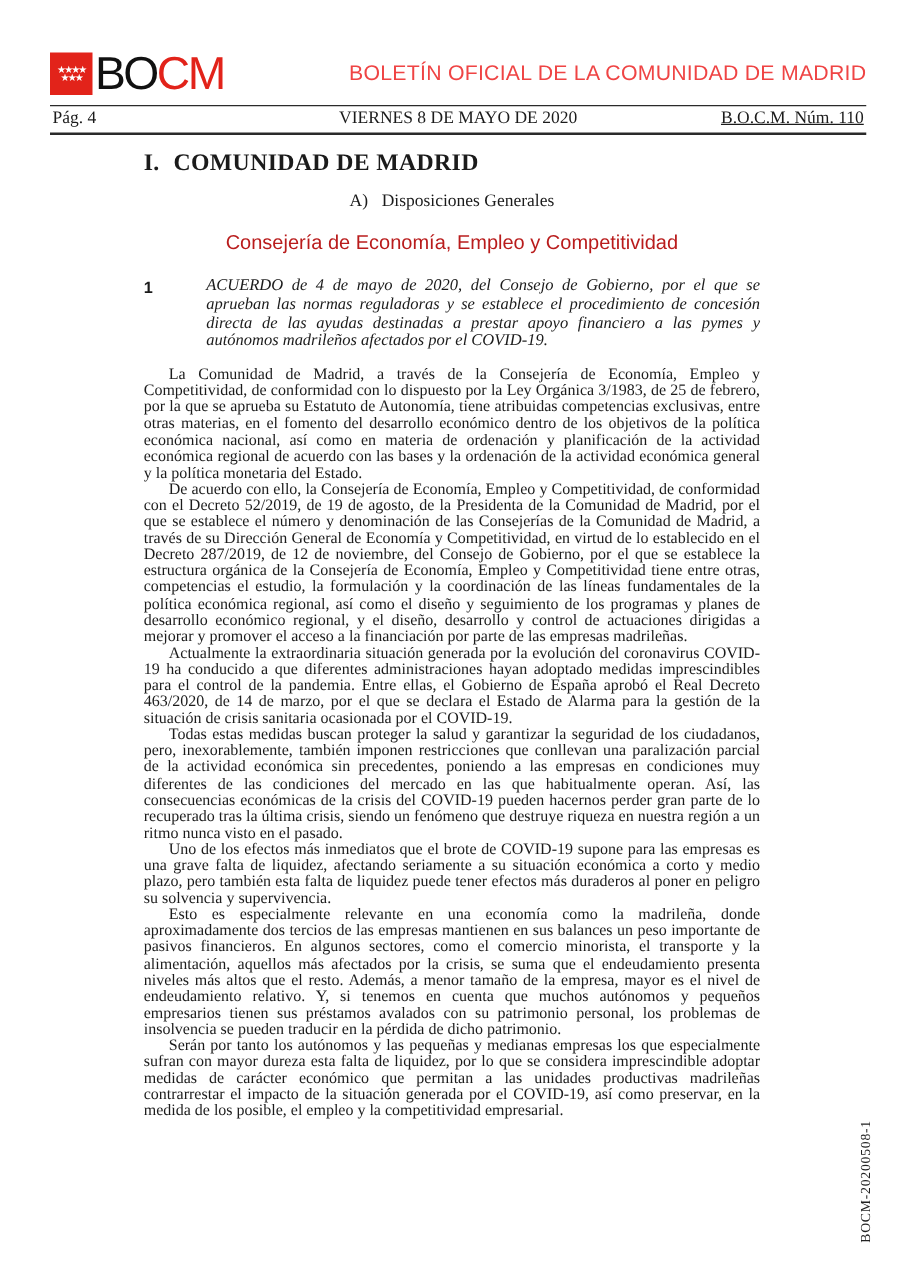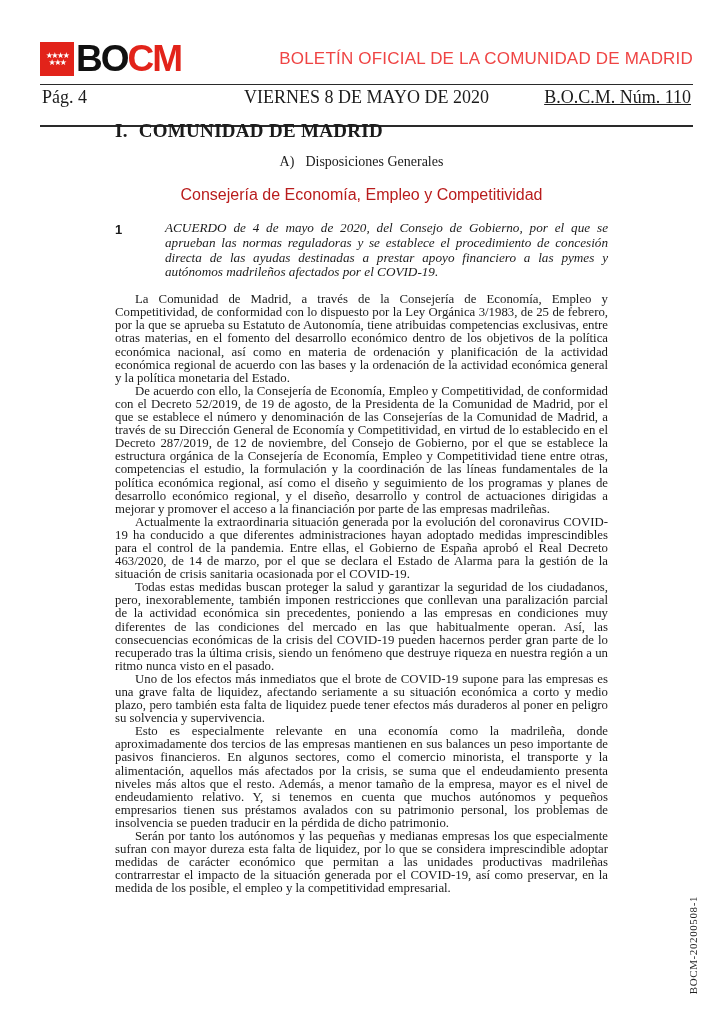--- a/index.html
+++ b/index.html
@@ -23,35 +23,35 @@
   .logo-flag {
     width: 34px; height: 34px; background: #e2231a;
     display: flex; flex-direction: column; align-items: center; justify-content: center;
   }
   .stars-row {
     color: #ffffff; font-family: "DejaVu Sans", sans-serif;
     font-size: 8px; line-height: 7px; letter-spacing: -1.5px;
     text-align: center; white-space: nowrap;
   }
   .logo-word {
-    font-family: "Liberation Sans", sans-serif; font-weight: bold;
+    font-family: "Liberation Sans", sans-serif; font-weight: normal;
     font-size: 37px; line-height: 34px; letter-spacing: -2px; color: #111111;
   }
   .logo-cm { color: #e2231a; }
   .masthead-title {
     margin: 0; font-family: "Liberation Sans", sans-serif; font-weight: normal;
     font-size: 17px; letter-spacing: 0.2px; color: #ef4444; white-space: nowrap;
   }
 
   
   .meta-bar {
     position: absolute; left: 40px; right: 30px; top: 84px;
     border-top: 1px solid #2a2a2a; border-bottom: 2px solid #2a2a2a;
     display: grid; grid-template-columns: 1fr auto 1fr; align-items: center;
-    padding: 2px 2px 17px 2px; font-size: 18px;
+    padding: 2px 2px 3px 2px; font-size: 14px;
   }
   .meta-left  { text-align: left; }
   .meta-center{ text-align: left; }
   .meta-right { text-align: right; text-decoration: underline; }
 
   
   .doc { position: absolute; left: 115px; width: 493px; top: 112px; }
 
   .section-heading {
     margin: 8px 0 0 0; text-align: left;

